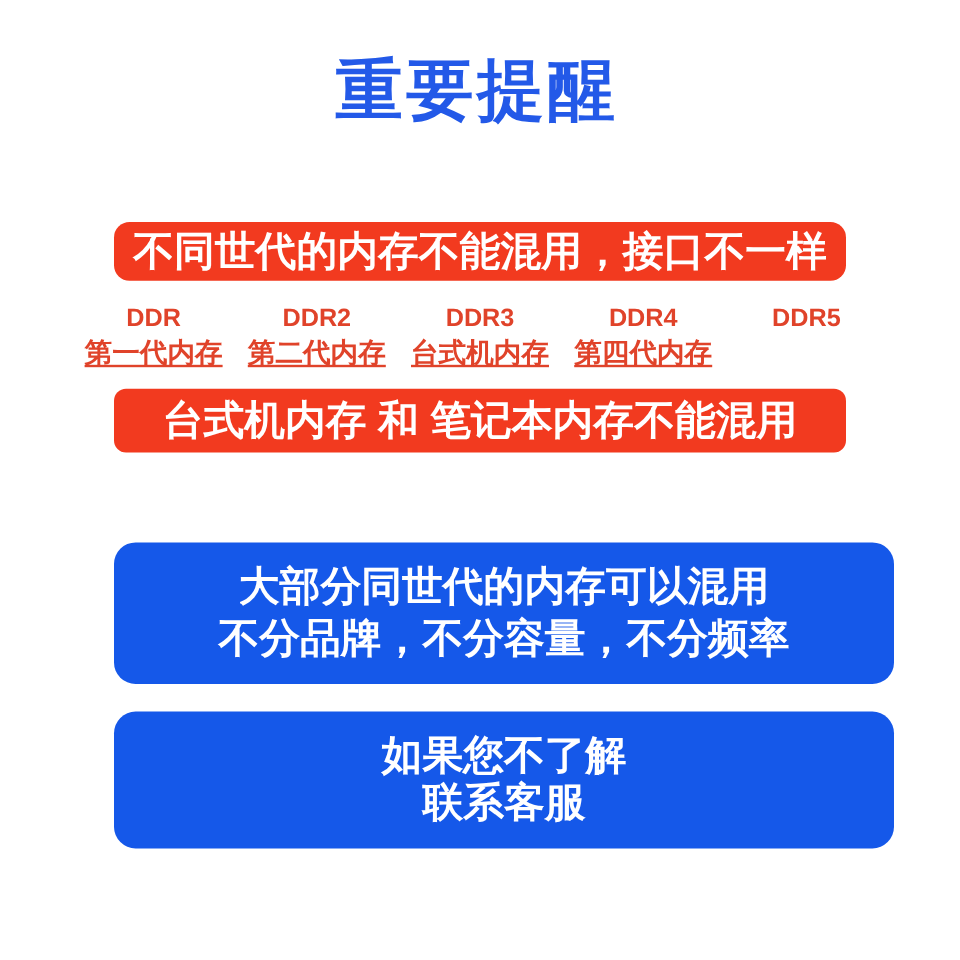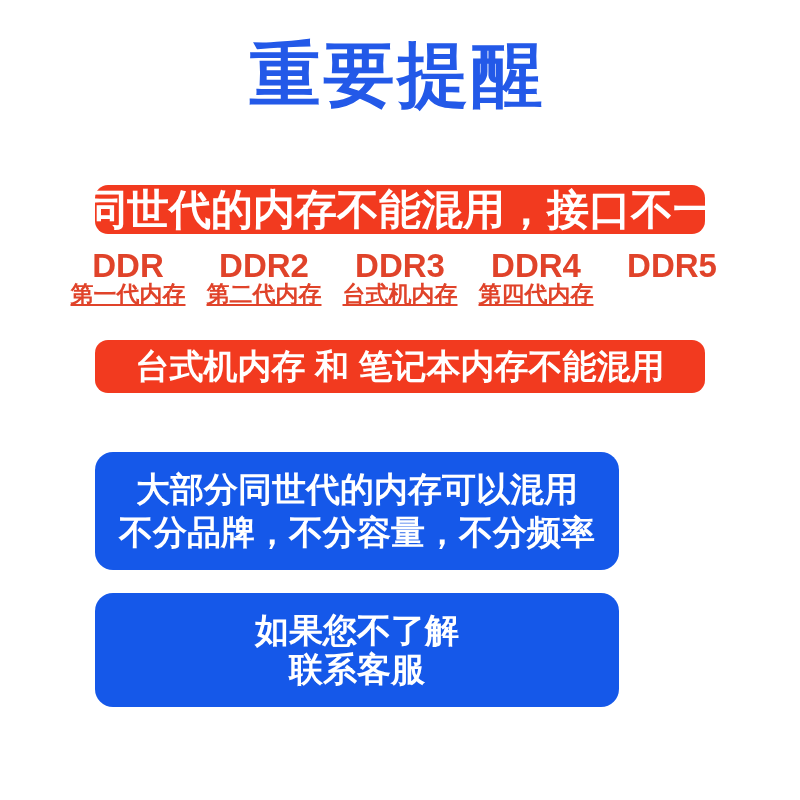--- a/index.html
+++ b/index.html
@@ -14,73 +14,73 @@
     height: 800px;
     background: #ffffff;
     overflow: hidden;
   }
   .page-title {
     position: absolute;
     top: 30px;
     left: 0;
     width: 795px;
     text-align: center;
-    font-size: 71px;
+    font-size: 56px;
     line-height: 90px;
     font-weight: 900;
     letter-spacing: 3px;
     color: var(--title-blue, #2359e8);
     margin: 0;
   }
   .banner {
     position: absolute;
     left: 95px;
     width: 610px;
     background: var(--banner-red, #f23a1f);
     border-radius: 13px;
     display: flex;
     align-items: center;
     justify-content: center;
     color: #ffffff;
-    font-size: 42px;
+    font-size: 34px;
     font-weight: 700;
     white-space: nowrap;
   }
   .banner-generations { top: 185px; height: 49px; }
-  .banner-formfactor  { top: 340px; height: 53px; font-size: 34px; }
+  .banner-formfactor  { top: 324px; height: 53px; font-size: 34px; border-radius: 10px; }
   .ddr-row {
     position: absolute;
     top: 252px;
     left: 60px;
     width: 680px;
     display: flex;
     flex-direction: row;
   }
   .ddr-col {
     flex: 1 1 0;
     text-align: center;
     color: var(--ddr-red, #e0432a);
     font-weight: 700;
   }
   .ddr-name {
-    font-size: 33px;
+    font-size: 21px;
     line-height: 28px;
     text-align: center;
   }
   .ddr-desc {
     font-size: 23px;
     line-height: 26px;
     margin-top: 1px;
     white-space: nowrap;
     text-decoration: underline;
   }
   .info-box {
     position: absolute;
     left: 95px;
-    width: 524px;
+    width: 650px;
     background: var(--box-blue, #1558e9);
     border-radius: 18px;
     display: flex;
     flex-direction: column;
     align-items: center;
     justify-content: center;
     color: #ffffff;
     font-weight: 700;
     text-align: center;
   }

